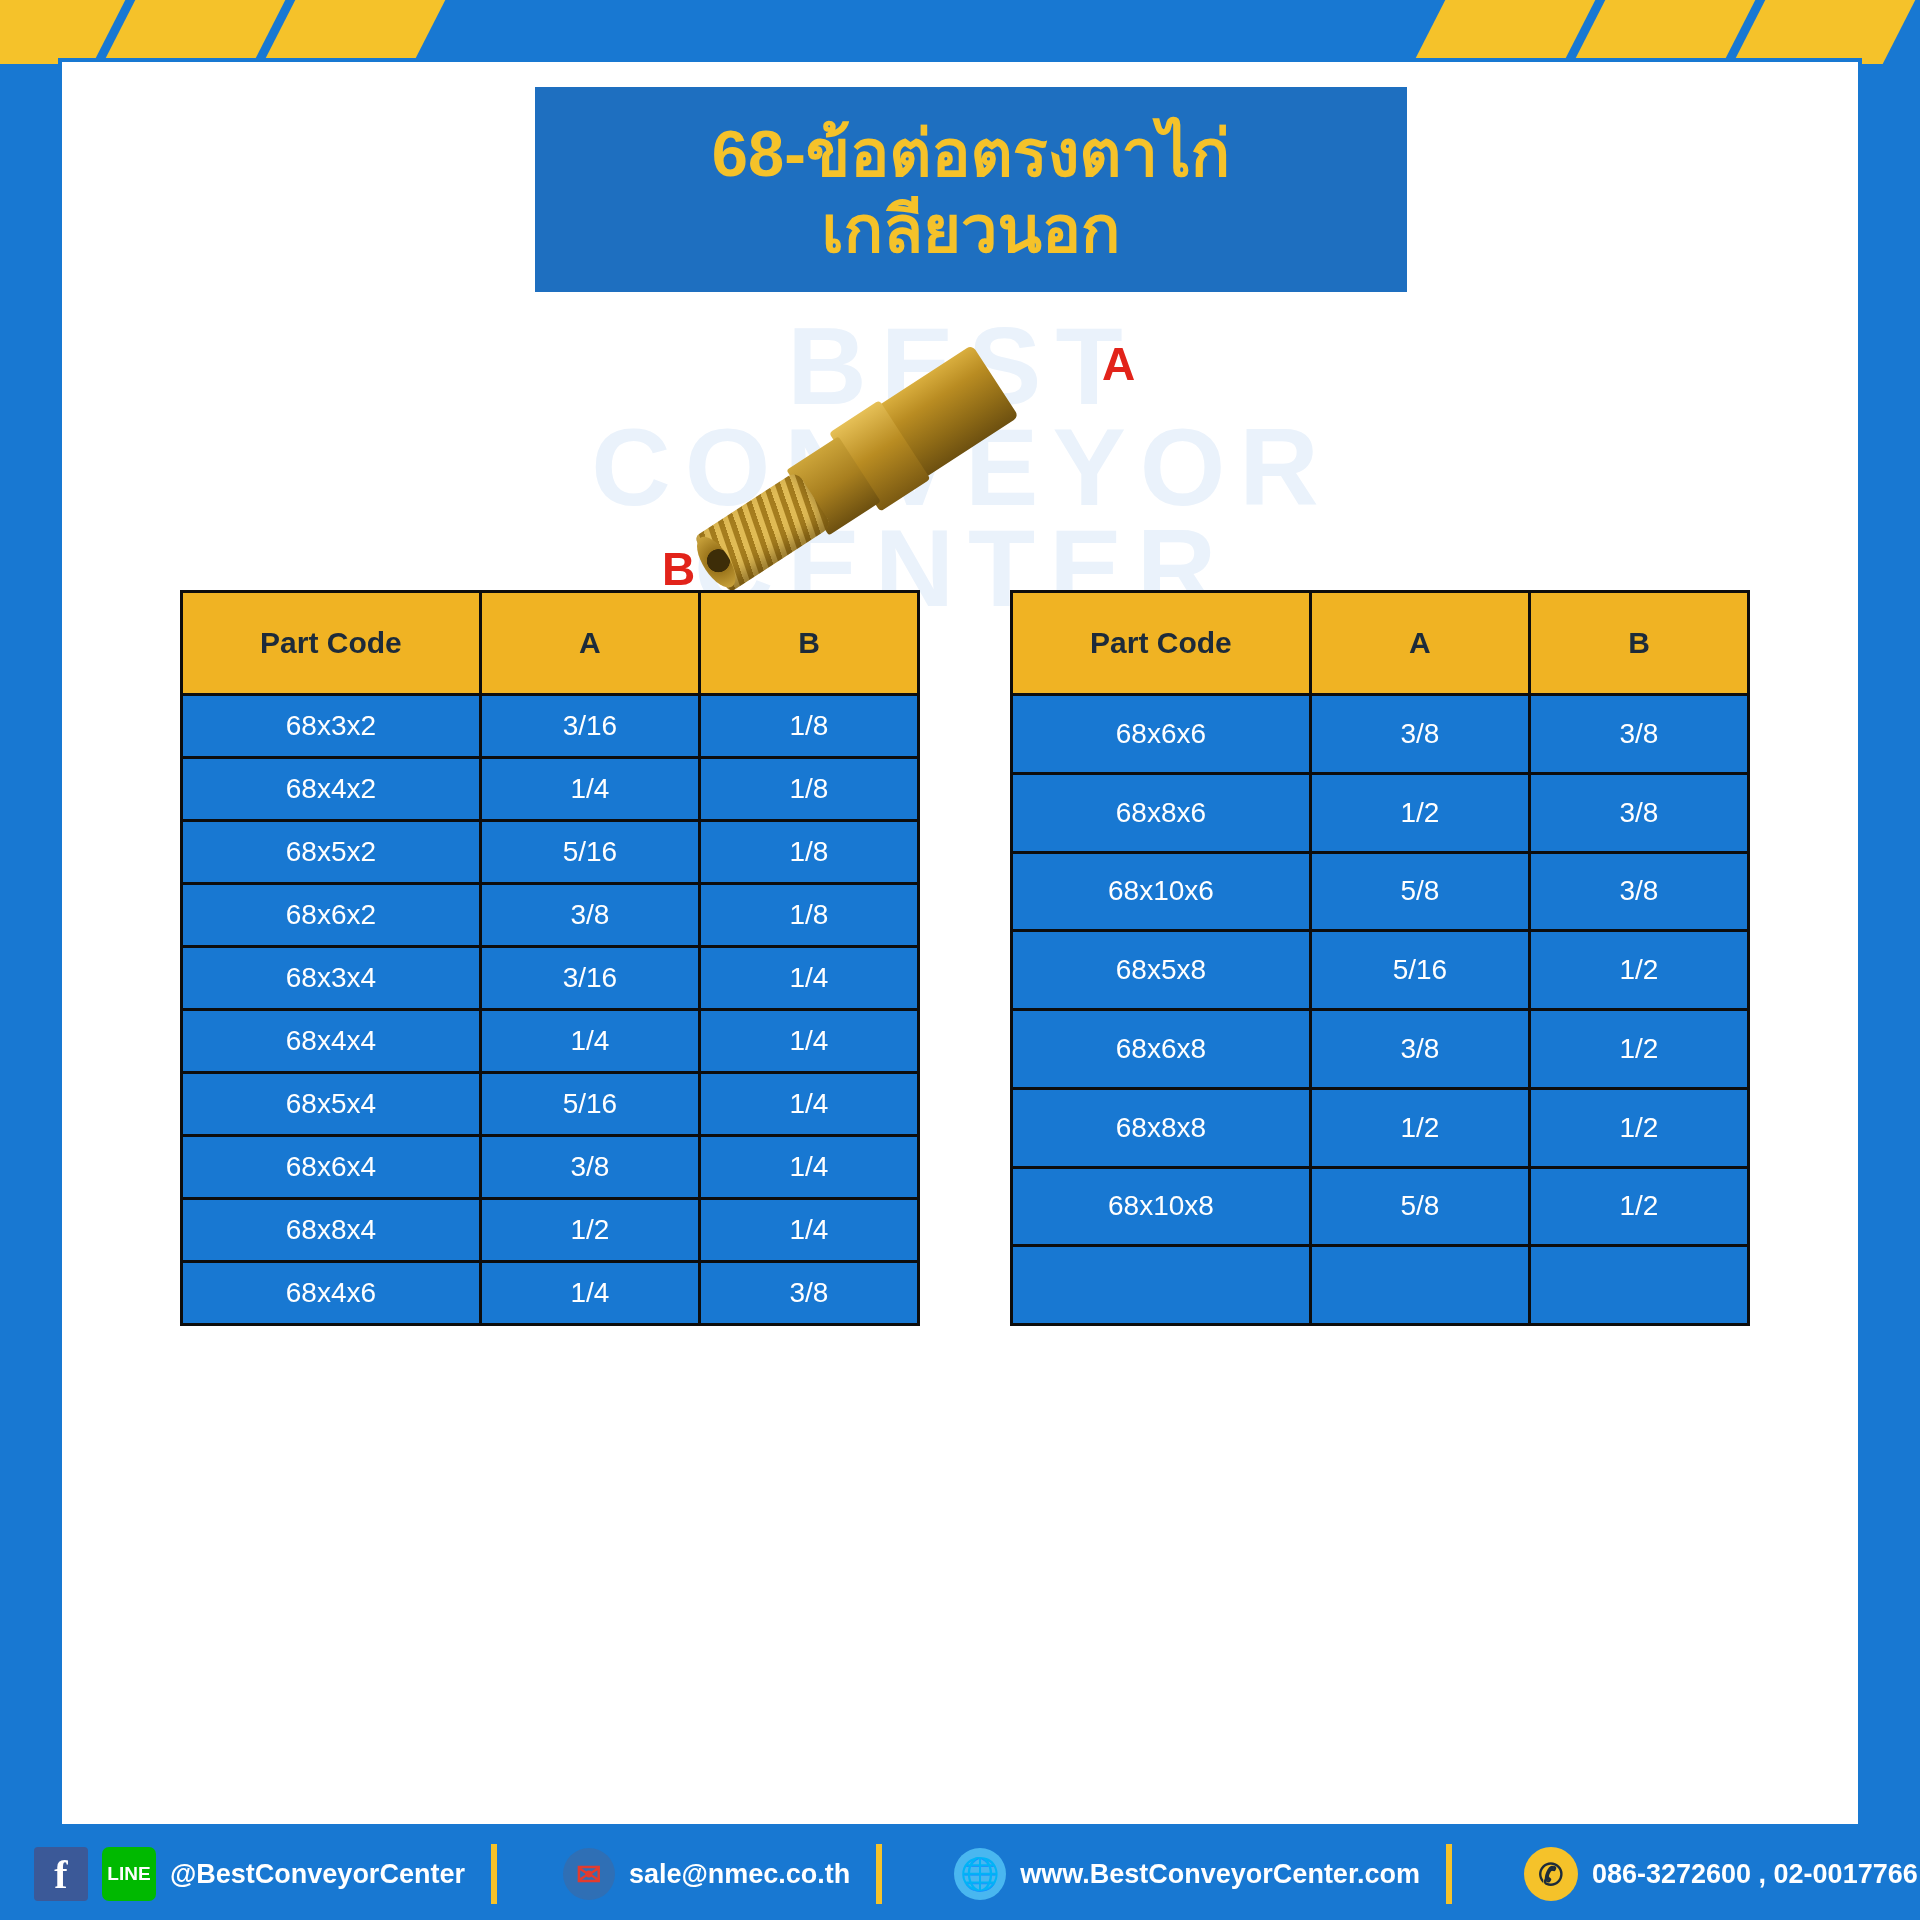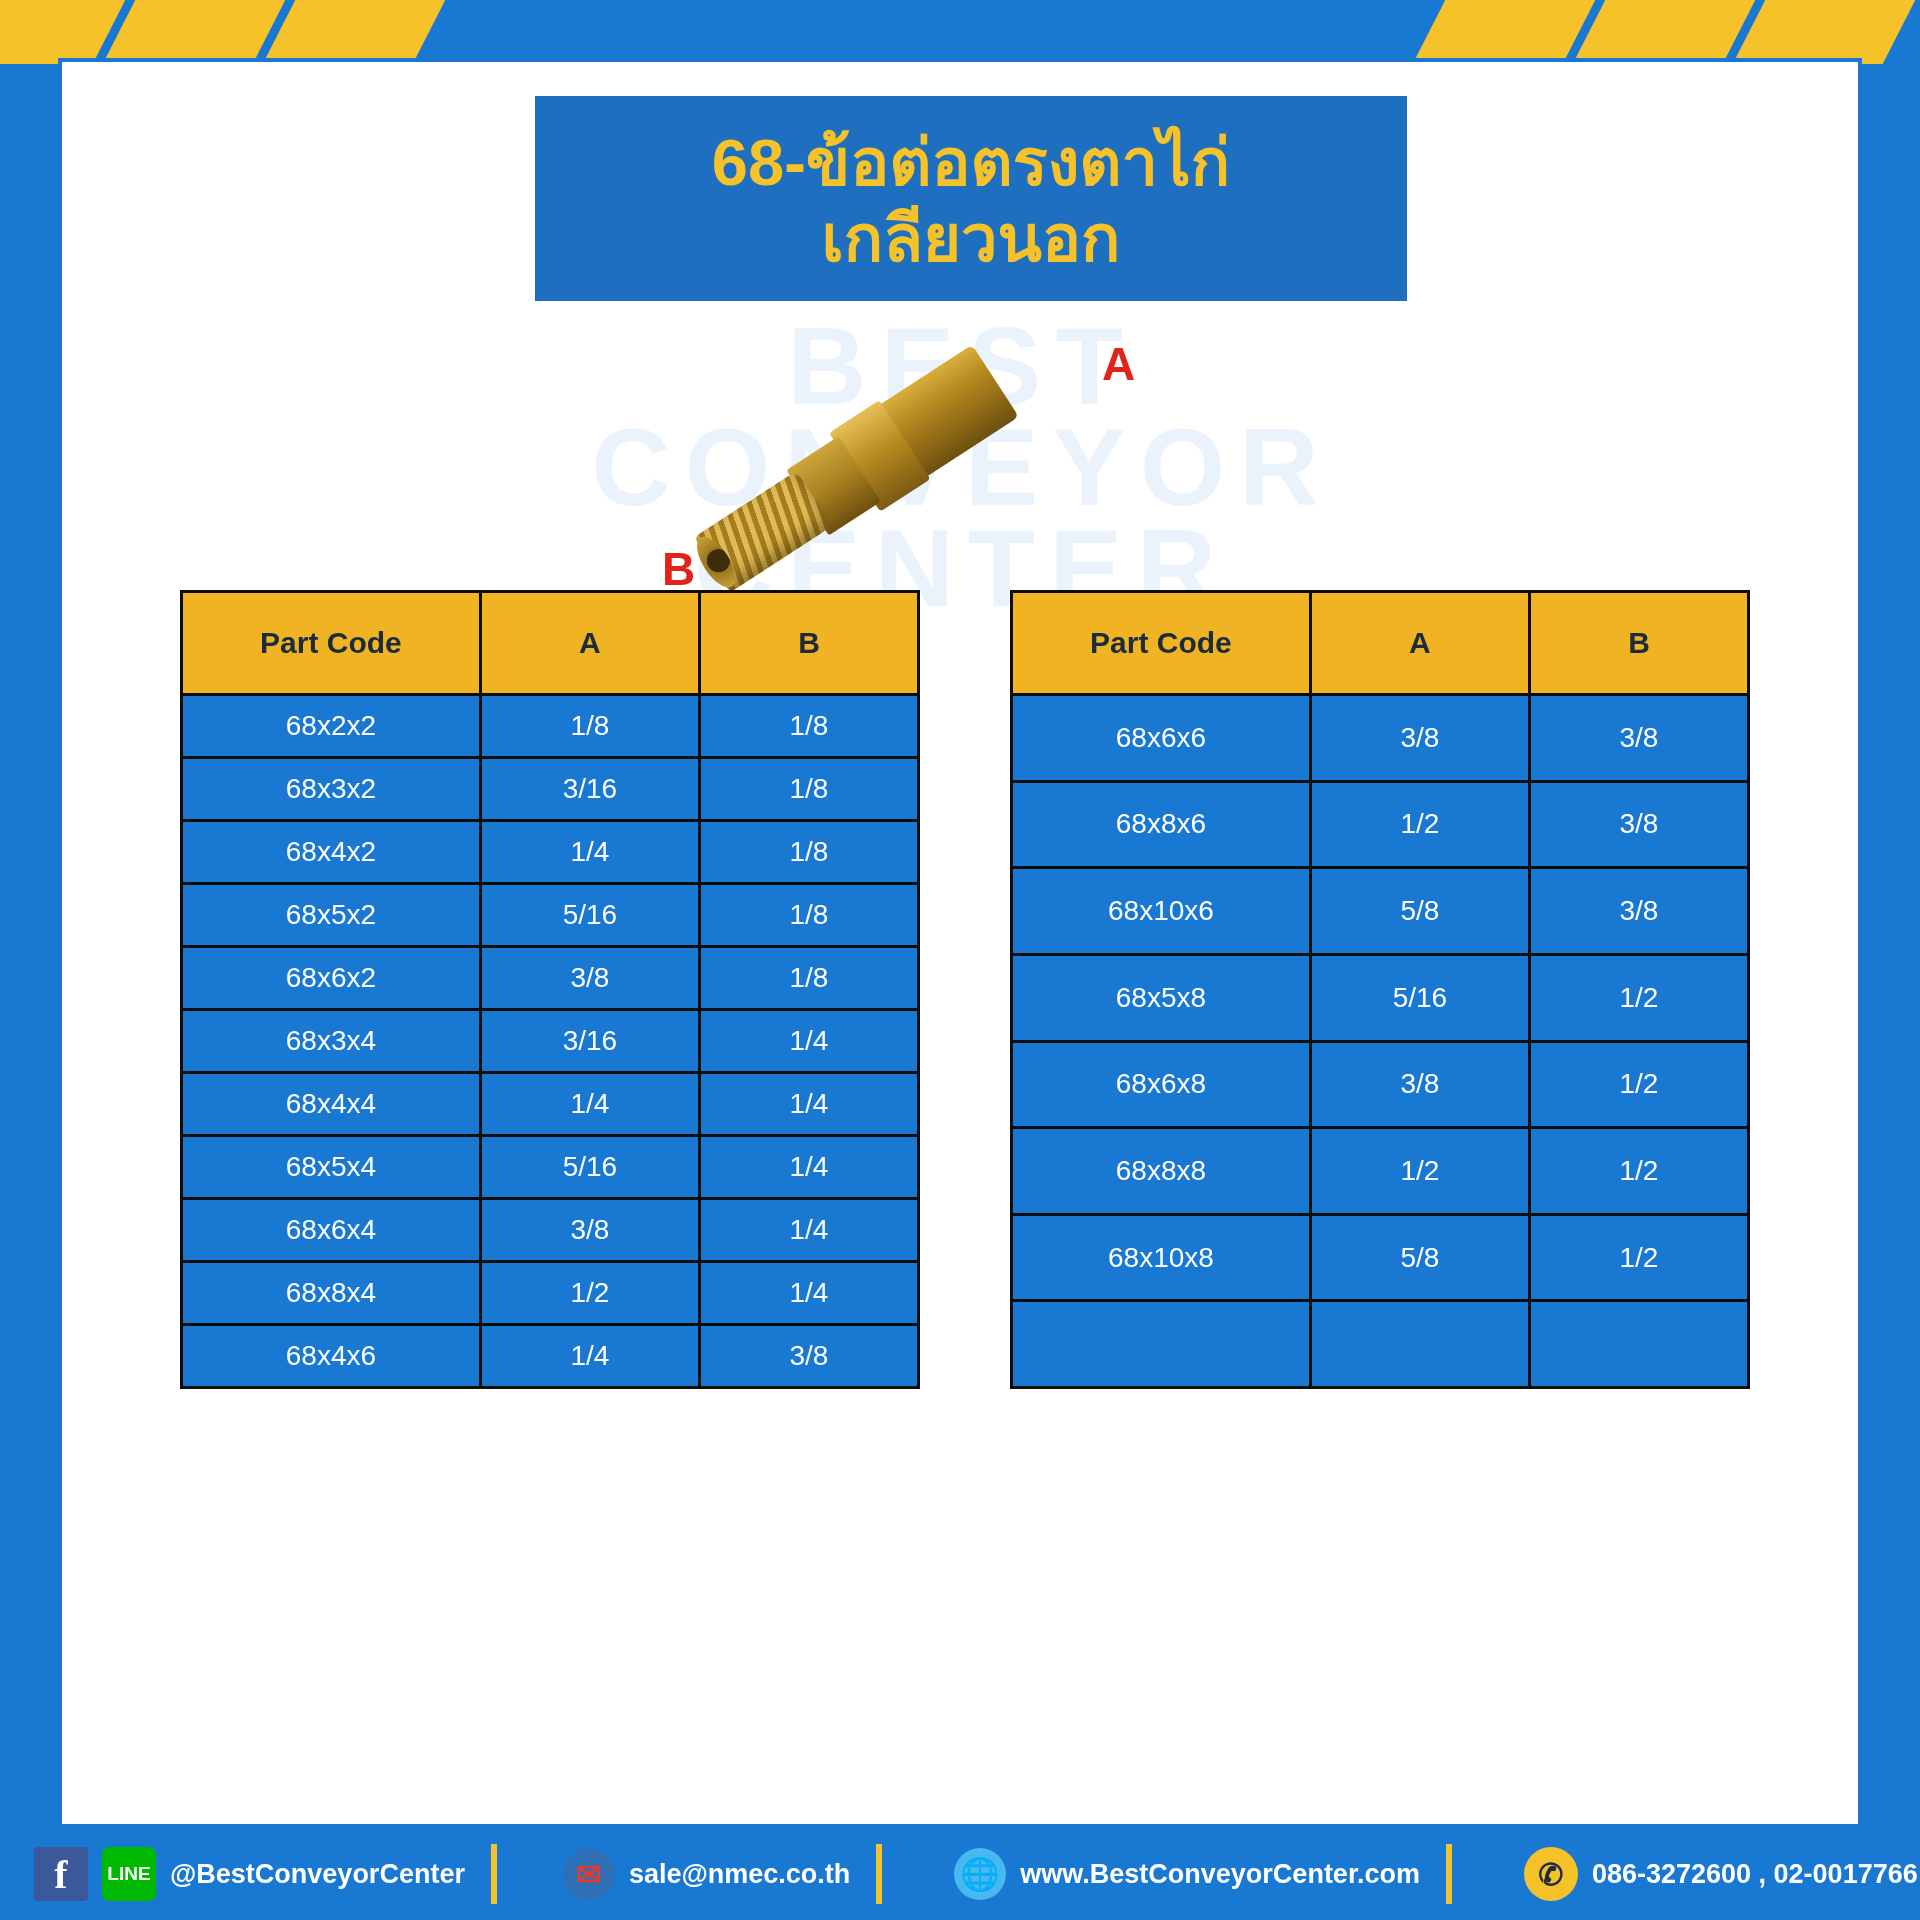--- a/index.html
+++ b/index.html
@@ -50,21 +50,20 @@
   .title-banner {
     position: absolute;
     left: 473px; top: 25px;
     width: 872px; height: 205px;
     background: #1e6fc0;
     display: flex;
     flex-direction: column;
     align-items: center;
     justify-content: center;
     padding-top: 4px;
-    margin-top: 9px;
   }
   .title-line {
     color: #f5c22a;
     font-size: 65px;
     font-weight: bold;
     line-height: 1.16;
     letter-spacing: 0px;
     text-align: center;
   }
 
@@ -296,25 +295,20 @@
       <table>
         <thead>
           <tr>
             <th class="col-code">Part Code</th>
             <th class="col-a">A</th>
             <th class="col-b">B</th>
           </tr>
         </thead>
         <tbody>
           <tr>
-            <td class="col-code">68x2x2</td>
-            <td class="col-a">1/8</td>
-            <td class="col-b">1/8</td>
-          </tr>
-          <tr>
             <td class="col-code">68x3x2</td>
             <td class="col-a">3/16</td>
             <td class="col-b">1/8</td>
           </tr>
           <tr>
             <td class="col-code">68x4x2</td>
             <td class="col-a">1/4</td>
             <td class="col-b">1/8</td>
           </tr>
           <tr>

